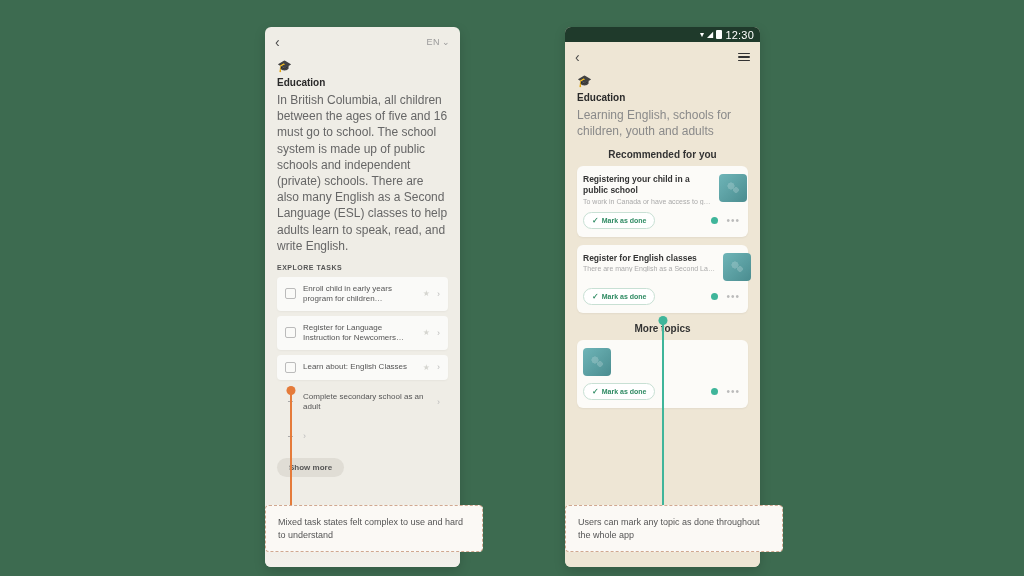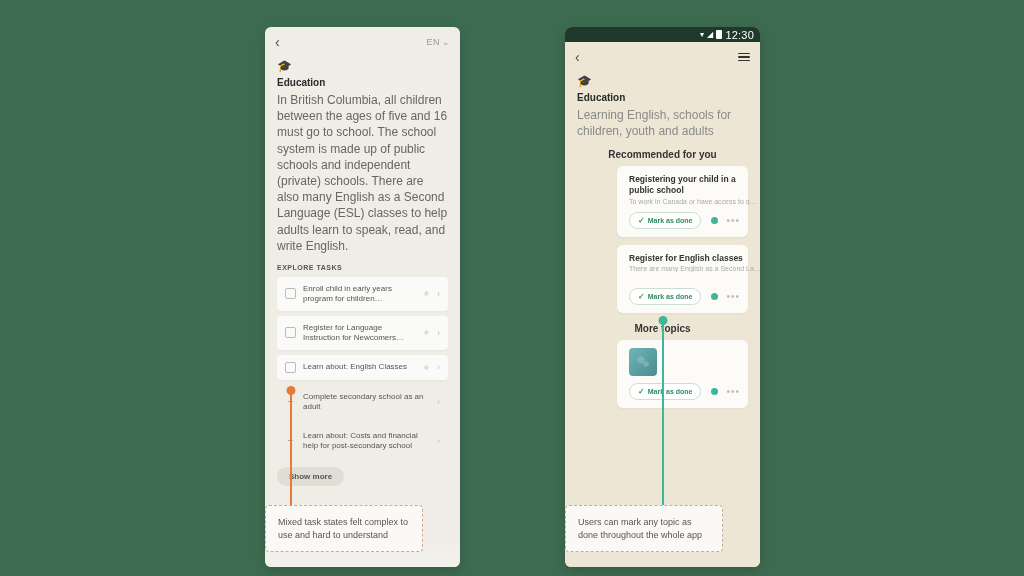--- a/index.html
+++ b/index.html
@@ -88,25 +88,24 @@
   .task-star { color:#d5d5d0;font-size:8px;}
   .task-chev { color:#bbb;font-size:9px;}
   .showmore {
     background:#e0ddd5;border-radius:12px;padding:5px 12px;font-size:8px;font-weight:600;color:#555;display:inline-block;margin-top:4px;
   }
 
   
   .topic-card {
     background:#fcfbf8;
     border-radius:6px;
-    padding:8px 8px 8px 12px;
+    padding:8px 8px 8px 6px;
     margin-bottom:8px;
     box-shadow:0 1px 2px rgba(0,0,0,0.05);
     position:relative;
-    margin-left:40px;
   }
   .topic-head { display:flex; gap:8px; }
   .topic-info { flex:1; }
   .topic-title { font-size:8.5px; font-weight:700; color:#333; line-height:1.25; margin-bottom:2px;}
   .topic-sub { font-size:7px; color:#aaa; white-space:nowrap; overflow:hidden; text-overflow:ellipsis;}
   .thumb {
     width:28px;height:28px;border-radius:4px;flex-shrink:0;
     background: linear-gradient(135deg,#6fb5b8 0%, #4a8c8f 100%);
     position:relative; overflow:hidden;
   }
@@ -132,21 +131,21 @@
     position:absolute;
     left:50%;top:-4px;transform:translateX(-50%);
     width:9px;height:9px;border-radius:50%;background:currentColor;
   }
   .pointer.orange { color:#e57b3a; }
   .pointer.teal { color:#3fb59a; }
 
   
   .caption {
     position:absolute;
-    width:158px;
+    width:218px;
     background:#fbf9f5;
     border:1px dashed #d0a890;
     border-radius:4px;
     padding:10px 12px;
     font-size:9px;
     line-height:1.4;
     color:#555;
   }
   .caption.left { left:265px; top:505px; }
   .caption.right { left:565px; top:505px; }
@@ -196,21 +195,20 @@
       <span class="task-star">★</span>
       <span class="task-chev">›</span>
     </div>
     <div class="task-card plain">
       <span class="task-plus">+</span>
       <span class="task-text">Complete secondary school as an adult</span>
       <span class="task-chev">›</span>
     </div>
     <div class="task-card plain">
       <span class="task-plus">+</span>
-      <span class="task-text">Learn about: Costs and financial help for post-secondary school</span>
       <span class="task-chev">›</span>
     </div>
 
     <span class="showmore">Show more</span>
   </div>
   <div class="fade-bottom"></div>
 </div>
 
 <div class="pointer orange" style="left:290px; top:390px; height:115px;">
   <div class="head"></div>

